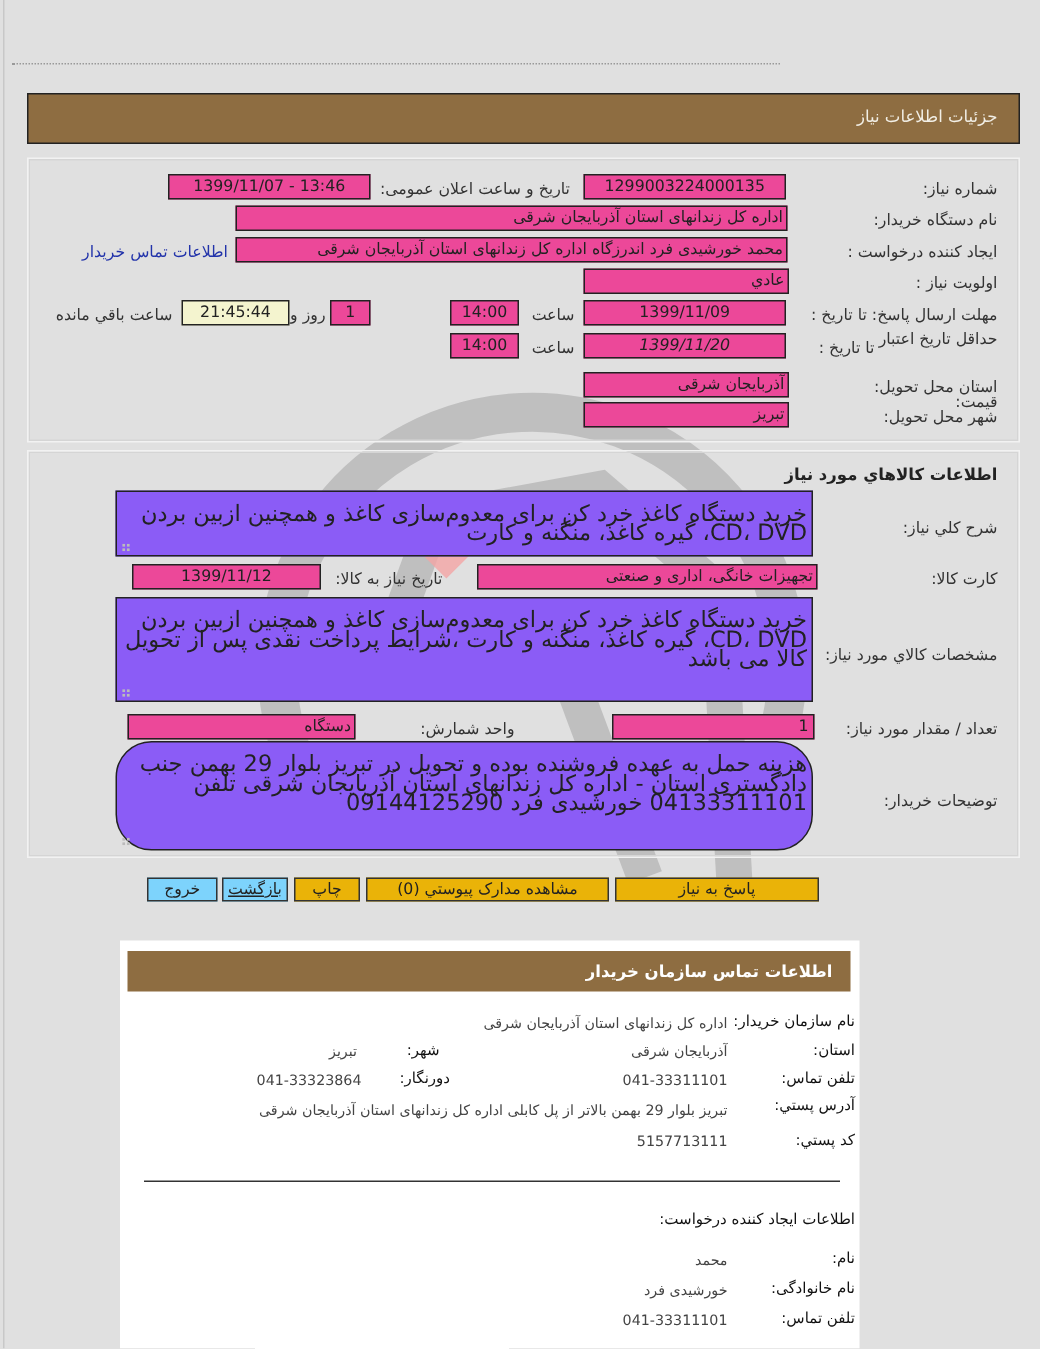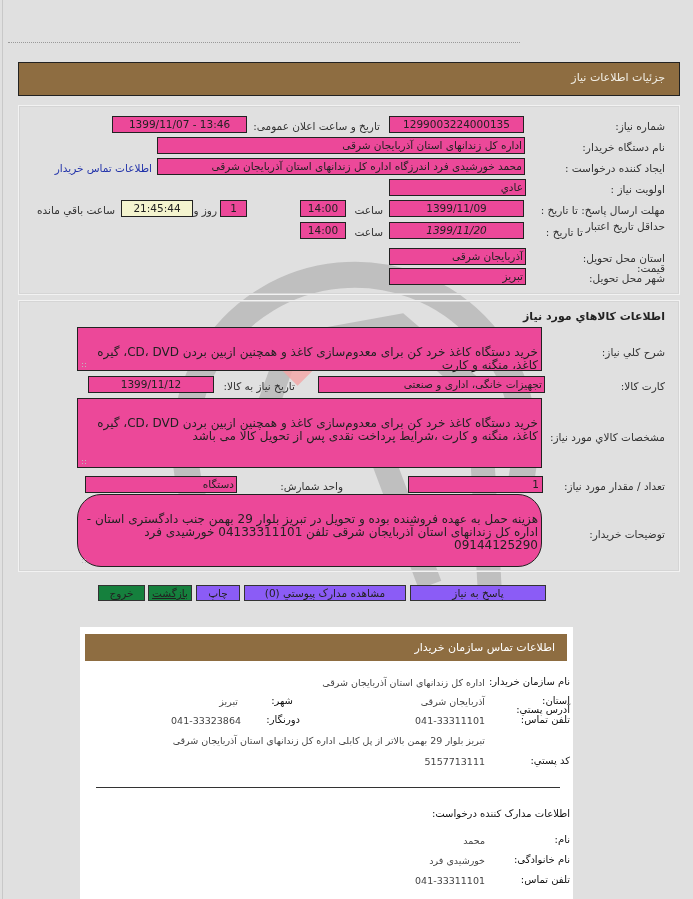--- a/index.html
+++ b/index.html
@@ -22,35 +22,35 @@
   }
   .lbl { position:absolute; font-size:10.5px; color:#333; white-space:nowrap; direction:rtl; }
   .box {
     position:absolute; background:#ec4899; border:1px solid #222; height:15px;
     font-size:10.5px; line-height:15px; white-space:nowrap; overflow:hidden; direction:rtl;
   }
   .box.center { text-align:center; direction:ltr; }
   .box.rtl { text-align:right; padding-right:2px; }
   .box.yellow { background:#f4f4cf; }
   .ta {
-    position:absolute; background:#ec4899; border:1px solid #222;
-    font-size:12px; line-height:13px; direction:rtl; text-align:right; padding:18px 3px; box-sizing:border-box;
+    position:absolute; background:#8b5cf6; border:1px solid #222;
+    font-size:15px; line-height:13px; direction:rtl; text-align:right; padding:8px 3px; box-sizing:border-box;
   }
   .grip { position:absolute; left:3px; bottom:2px; width:6px; height:6px;
     background-image:radial-gradient(#bbb 1px, transparent 1px); background-size:3px 3px; }
   .link { color:#2233aa; }
   .section-title { position:absolute; font-weight:bold; font-size:11px; direction:rtl; color:#222; }
   .btn {
-    position:absolute; height:14px; border:1px solid #333; background:#8b5cf6;
+    position:absolute; height:14px; border:1px solid #333; background:#eab308;
     font-size:10.5px; line-height:14px; text-align:center; direction:rtl; white-space:nowrap;
   }
-  .btn.red { background:#15803d; }
+  .btn.red { background:#7dd3fc; }
   .card { position:absolute; left:80px; top:627px; width:493px; height:272px; background:#fff; }
   .card-head { position:absolute; left:5px; top:7px; width:482px; height:27px; background:#8e6d41; }
-  .card-head span { position:absolute; right:12px; top:7px; color:#fff; font-weight:normal; font-size:11px; direction:rtl; }
+  .card-head span { position:absolute; right:12px; top:7px; color:#fff; font-weight:bold; font-size:11px; direction:rtl; }
   .ck { position:absolute; font-weight:normal; font-size:10px; direction:rtl; white-space:nowrap; color:#111; }
   .cv { position:absolute; font-size:9.5px; direction:rtl; white-space:nowrap; color:#444; }
   .wm { position:absolute; pointer-events:none; }
 </style>
 </head>
 <body>
 
 <div class="leftline"></div>
 <div class="abs" style="left:8px;top:42px;width:512px;border-top:1px dotted #999;"></div>
 
@@ -155,29 +155,29 @@
 <span class="ck" style="right:123px;top:695px;">استان:</span>
 <span class="cv" style="right:208px;top:696px;">آذربایجان شرقی</span>
 <span class="ck" style="right:400px;top:695px;">شهر:</span>
 <span class="cv" style="right:455px;top:696px;">تبریز</span>
 
 <span class="ck" style="right:123px;top:714px;">تلفن تماس:</span>
 <span class="cv" style="right:208px;top:715px;direction:ltr;">041-33311101</span>
 <span class="ck" style="right:393px;top:714px;">دورنگار:</span>
 <span class="cv" style="right:452px;top:715px;direction:ltr;">041-33323864</span>
 
-<span class="ck" style="right:123px;top:704px;margin-left:28px;">آدرس پستي:</span>
+<span class="ck" style="right:123px;top:732px;margin-left:28px;">آدرس پستي:</span>
 <span class="cv" style="right:208px;top:735px;">تبریز بلوار 29 بهمن بالاتر از پل کابلی اداره کل زندانهای استان آذربایجان شرقی</span>
 
 <span class="ck" style="right:123px;top:755px;">کد پستي:</span>
 <span class="cv" style="right:208px;top:756px;direction:ltr;">5157713111</span>
 
 <div class="abs" style="left:96px;top:787px;width:464px;height:1px;background:#333;"></div>
 
-<span class="ck" style="right:123px;top:808px;">اطلاعات مدارک کننده درخواست:</span>
+<span class="ck" style="right:123px;top:808px;">اطلاعات ایجاد کننده درخواست:</span>
 
 <span class="ck" style="right:123px;top:834px;">نام:</span>
 <span class="cv" style="right:208px;top:835px;">محمد</span>
 
 <span class="ck" style="right:123px;top:854px;">نام خانوادگی:</span>
 <span class="cv" style="right:208px;top:855px;">خورشیدی فرد</span>
 
 <span class="ck" style="right:123px;top:874px;">تلفن تماس:</span>
 <span class="cv" style="right:208px;top:875px;direction:ltr;">041-33311101</span>
 

